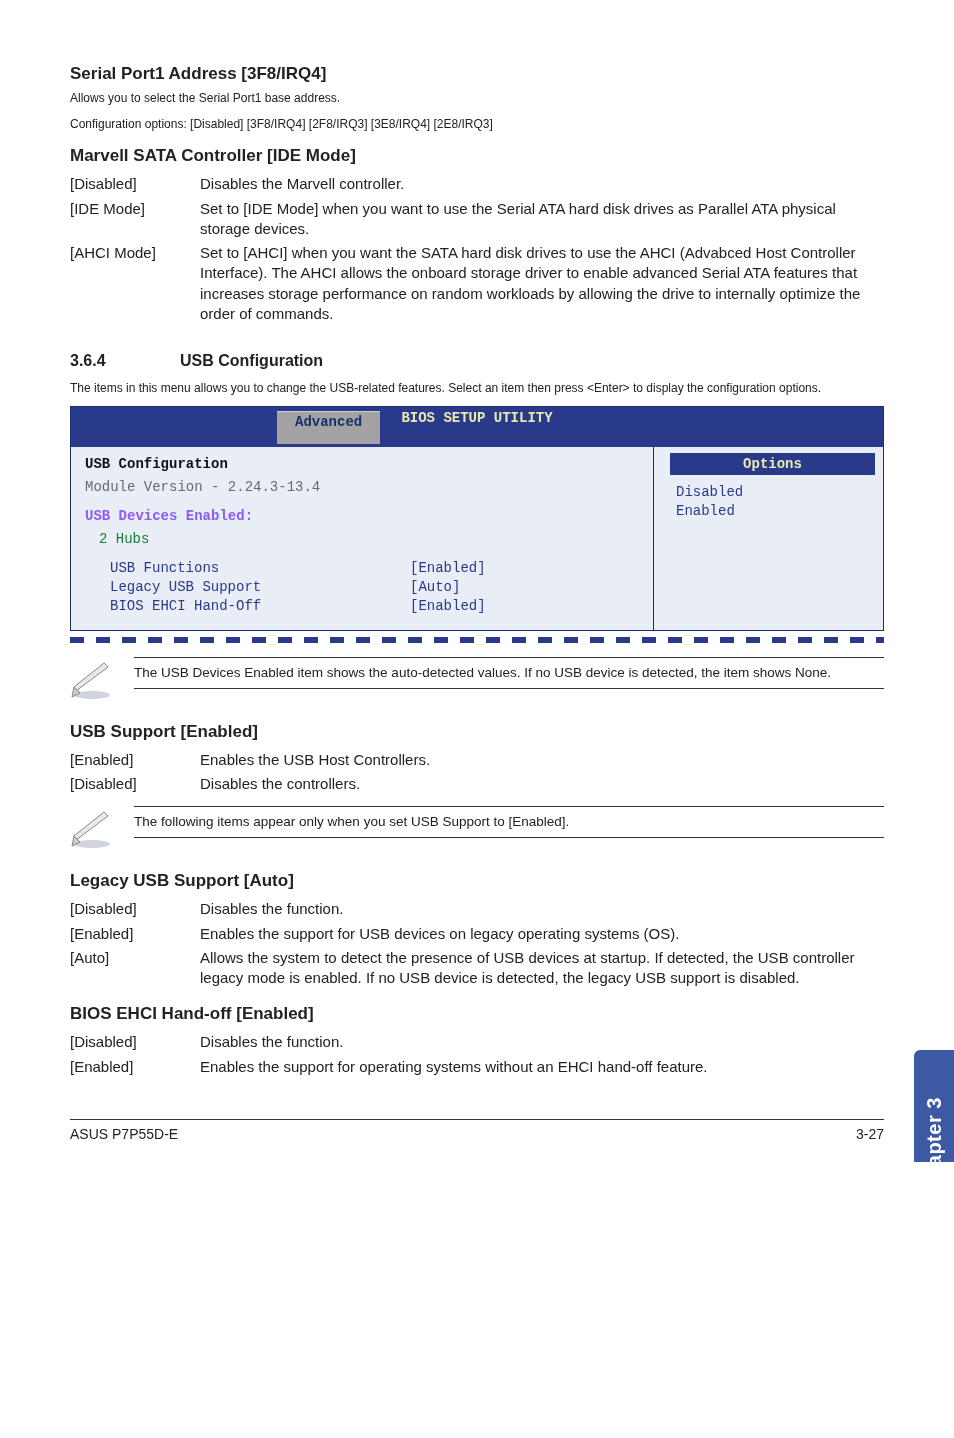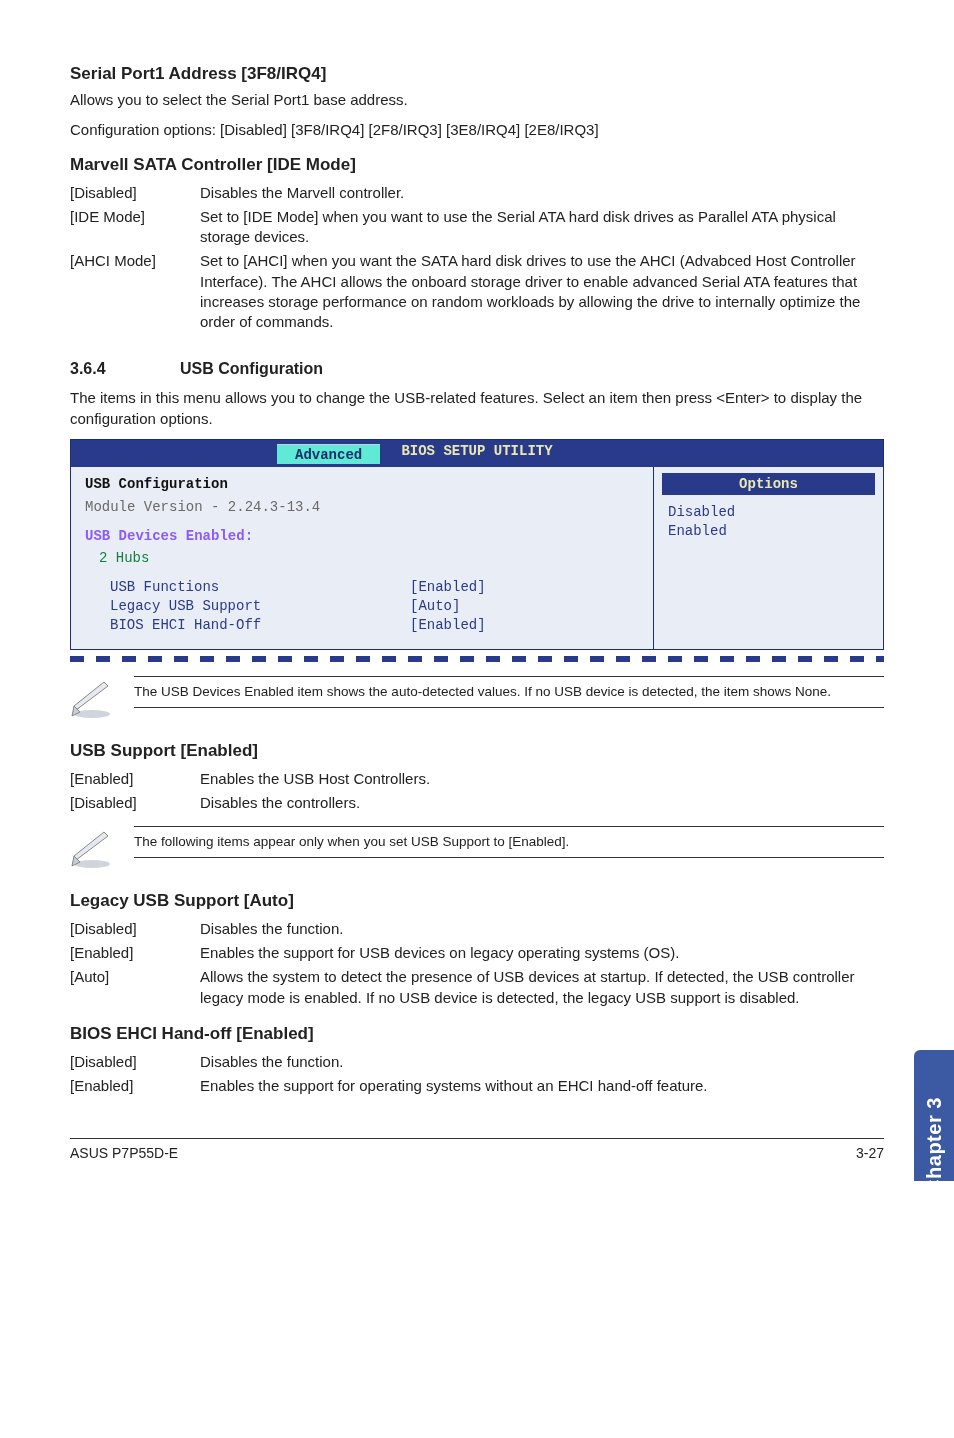--- a/index.html
+++ b/index.html
@@ -13,21 +13,21 @@
   .page {
     padding: 50px 70px 20px 70px;
   }
   h3.sub {
     font-size: 17px;
     font-weight: bold;
     margin-top: 14px;
     margin-bottom: 6px;
   }
   p.body {
-    font-size: 15px;
+    font-size: 12px;
     line-height: 1.35;
     margin-bottom: 10px;
   }
   .def-table {
     width: 100%;
     border-collapse: collapse;
     font-size: 15px;
     margin-bottom: 10px;
   }
   .def-table td {
@@ -61,24 +61,24 @@
   }
   .bios-title .center {
     position: absolute;
     left: 50%;
     transform: translateX(-50%);
     top: 3px;
     color: #e8e8b0;
   }
   .bios-tab {
     display: inline-block;
-    background: #5eead4;
+    background: #a3a3a3;
     color: #1a2f6e;
     font-weight: bold;
-    padding: 2px 18px 1px 18px;
+    padding: 2px 18px 14px 18px;
     margin-left: 200px;
     margin-top: 1px;
     border-top:1px solid #c6cde0;
   }
   .bios-body {
     display: flex;
   }
   .bios-left {
     flex: 1;
     padding: 8px 14px 14px 14px;
@@ -89,21 +89,21 @@
     color: #111;
     font-weight: bold;
     margin-bottom: 4px;
   }
   .bios-left .grey { color: #6a6a6a; }
   .bios-kv { display:flex;margin-left:25px; }
   .bios-kv .k { width: 300px; }
   .bios-right {
     width: 230px;
     border-left: 1px solid #1a2f6e;
-    padding: 0 0 14px 0;
+    padding: 0 0 14px 8px;
   }
   .bios-right .opthdr {
     background: #2a3a8a;
     color: #e8e8b0;
     text-align: center;
     font-weight: bold;
     padding: 3px 0;
     margin: 6px 8px 8px 8px;
   }
   .bios-right .optlist {

